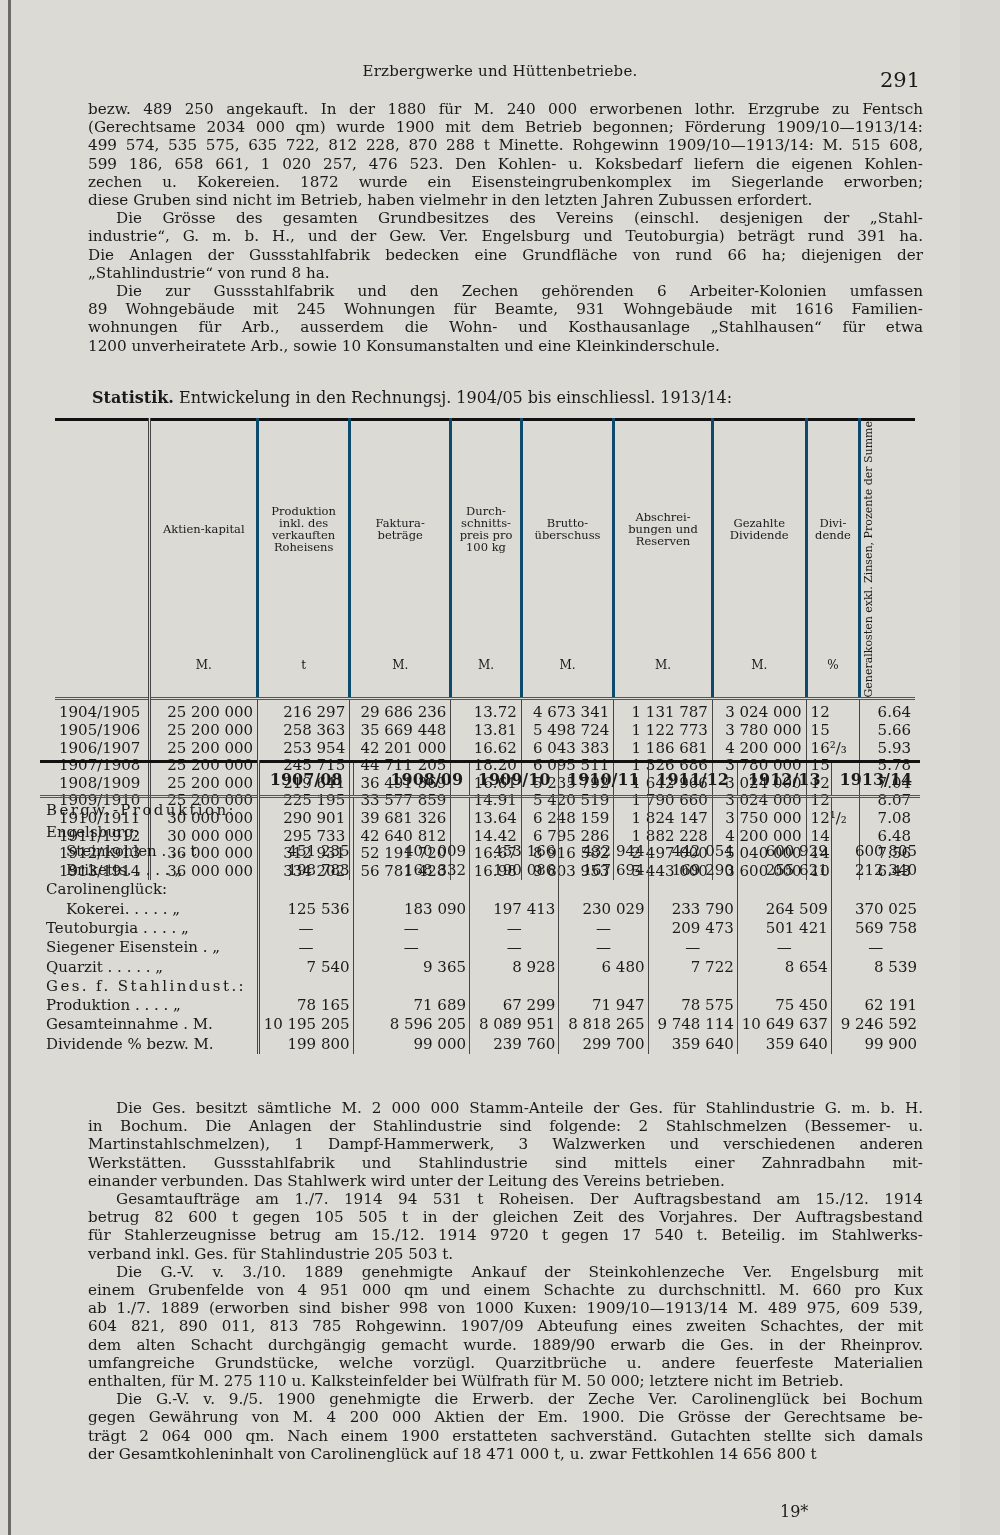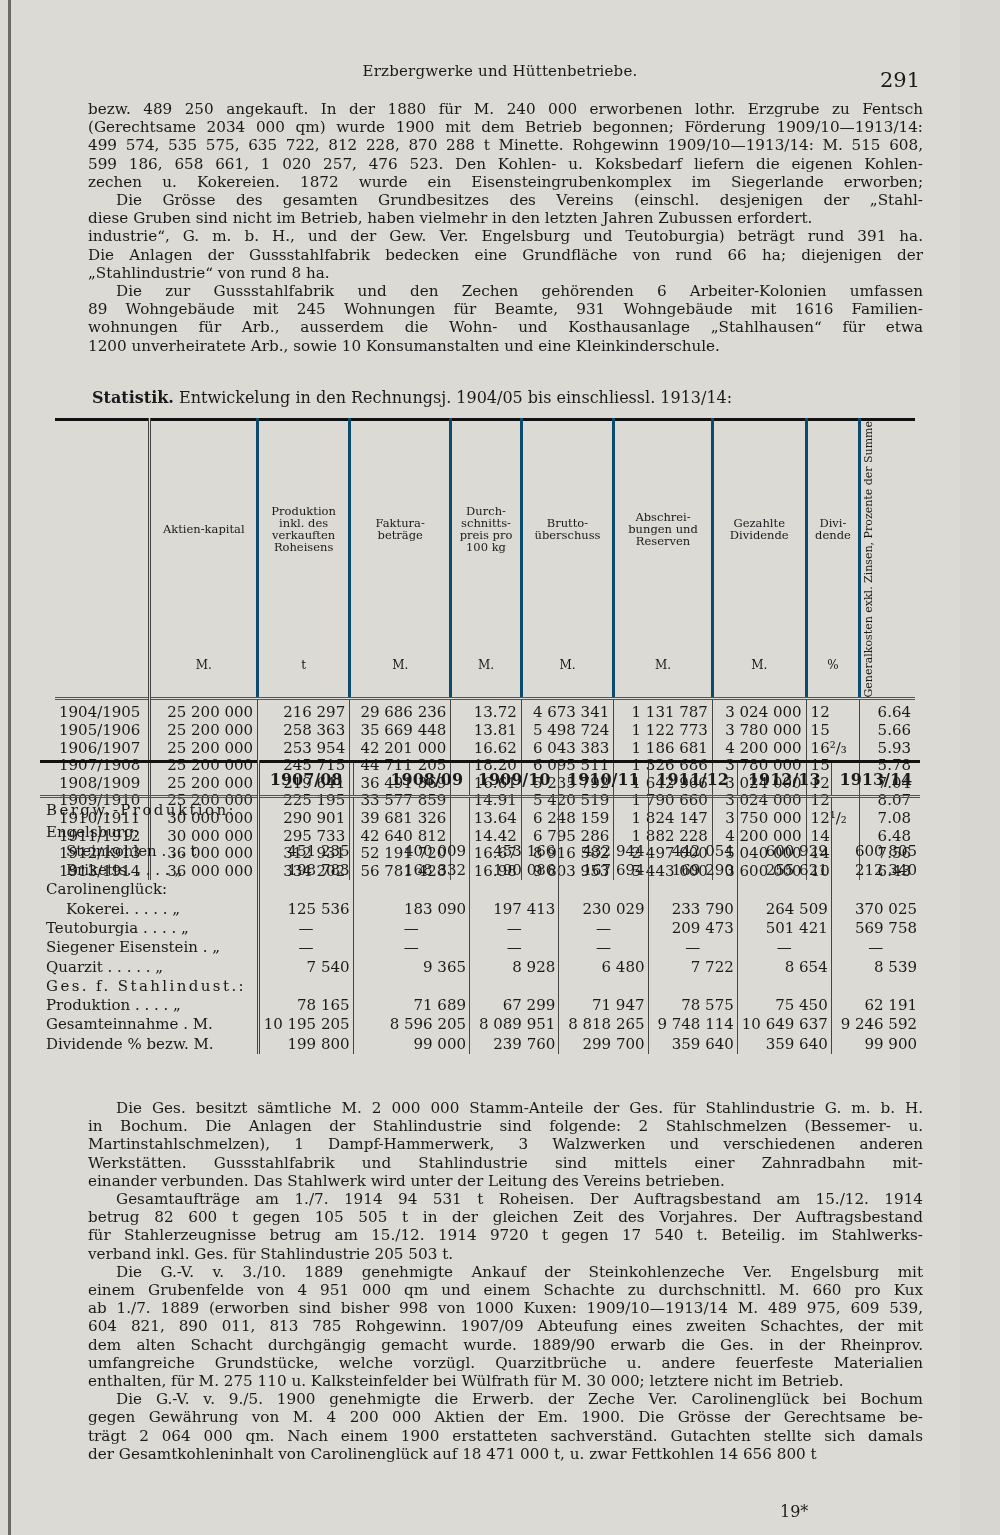--- a/index.html
+++ b/index.html
@@ -40,22 +40,22 @@
 
   <div class="runhead">Erzbergwerke und Hüttenbetriebe.</div>
   <div class="pageno">291</div>
 
   <div class="text" id="intro" style="top:100px;">
       <span class="line">bezw. 489 250 angekauft. In der 1880 für M. 240 000 erworbenen lothr. Erzgrube zu Fentsch</span>
       <span class="line">(Gerechtsame 2034 000 qm) wurde 1900 mit dem Betrieb begonnen; Förderung 1909/10—1913/14:</span>
       <span class="line">499 574, 535 575, 635 722, 812 228, 870 288 t Minette. Rohgewinn 1909/10—1913/14: M. 515 608,</span>
       <span class="line">599 186, 658 661, 1 020 257, 476 523. Den Kohlen- u. Koksbedarf liefern die eigenen Kohlen-</span>
       <span class="line">zechen u. Kokereien. 1872 wurde ein Eisensteingrubenkomplex im Siegerlande erworben;</span>
+      <span class="line" style="text-align-last: left;">diese Gruben sind nicht im Betrieb, haben vielmehr in den letzten Jahren Zubussen erfordert.</span>
       <span class="line" style="padding-left: 28px;">Die Grösse des gesamten Grundbesitzes des Vereins (einschl. desjenigen der „Stahl-</span>
-      <span class="line" style="text-align-last: left;">diese Gruben sind nicht im Betrieb, haben vielmehr in den letzten Jahren Zubussen erfordert.</span>
       <span class="line">industrie“, G. m. b. H., und der Gew. Ver. Engelsburg und Teutoburgia) beträgt rund 391 ha.</span>
       <span class="line">Die Anlagen der Gussstahlfabrik bedecken eine Grundfläche von rund 66 ha; diejenigen der</span>
       <span class="line" style="text-align-last: left;">„Stahlindustrie“ von rund 8 ha.</span>
       <span class="line" style="padding-left: 28px;">Die zur Gussstahlfabrik und den Zechen gehörenden 6 Arbeiter-Kolonien umfassen</span>
       <span class="line">89 Wohngebäude mit 245 Wohnungen für Beamte, 931 Wohngebäude mit 1616 Familien-</span>
       <span class="line">wohnungen für Arb., ausserdem die Wohn- und Kosthausanlage „Stahlhausen“ für etwa</span>
       <span class="line" style="text-align-last: left;">1200 unverheiratete Arb., sowie 10 Konsumanstalten und eine Kleinkinderschule.</span>
     </div>
 
   <div class="stat-title">
@@ -371,21 +371,21 @@
       <span class="line" style="padding-left: 28px;">Gesamtaufträge am 1./7. 1914 94 531 t Roheisen. Der Auftragsbestand am 15./12. 1914</span>
       <span class="line">betrug 82 600 t gegen 105 505 t in der gleichen Zeit des Vorjahres. Der Auftragsbestand</span>
       <span class="line">für Stahlerzeugnisse betrug am 15./12. 1914 9720 t gegen 17 540 t. Beteilig. im Stahlwerks-</span>
       <span class="line" style="text-align-last: left;">verband inkl. Ges. für Stahlindustrie 205 503 t.</span>
       <span class="line" style="padding-left: 28px;">Die G.-V. v. 3./10. 1889 genehmigte Ankauf der Steinkohlenzeche Ver. Engelsburg mit</span>
       <span class="line">einem Grubenfelde von 4 951 000 qm und einem Schachte zu durchschnittl. M. 660 pro Kux</span>
       <span class="line">ab 1./7. 1889 (erworben sind bisher 998 von 1000 Kuxen: 1909/10—1913/14 M. 489 975, 609 539,</span>
       <span class="line">604 821, 890 011, 813 785 Rohgewinn. 1907/09 Abteufung eines zweiten Schachtes, der mit</span>
       <span class="line">dem alten Schacht durchgängig gemacht wurde. 1889/90 erwarb die Ges. in der Rheinprov.</span>
       <span class="line">umfangreiche Grundstücke, welche vorzügl. Quarzitbrüche u. andere feuerfeste Materialien</span>
-      <span class="line" style="text-align-last: left;">enthalten, für M. 275 110 u. Kalksteinfelder bei Wülfrath für M. 30 000; letztere nicht im Betrieb.</span>
+      <span class="line" style="text-align-last: left;">enthalten, für M. 275 110 u. Kalksteinfelder bei Wülfrath für M. 50 000; letztere nicht im Betrieb.</span>
       <span class="line" style="padding-left: 28px;">Die G.-V. v. 9./5. 1900 genehmigte die Erwerb. der Zeche Ver. Carolinenglück bei Bochum</span>
       <span class="line">gegen Gewährung von M. 4 200 000 Aktien der Em. 1900. Die Grösse der Gerechtsame be-</span>
       <span class="line">trägt 2 064 000 qm. Nach einem 1900 erstatteten sachverständ. Gutachten stellte sich damals</span>
       <span class="line" style="text-align-last: left;">der Gesamtkohleninhalt von Carolinenglück auf 18 471 000 t, u. zwar Fettkohlen 14 656 800 t</span>
     </div>
 
   <div class="sig">19*</div>
 </div>
 
 </body></html>

